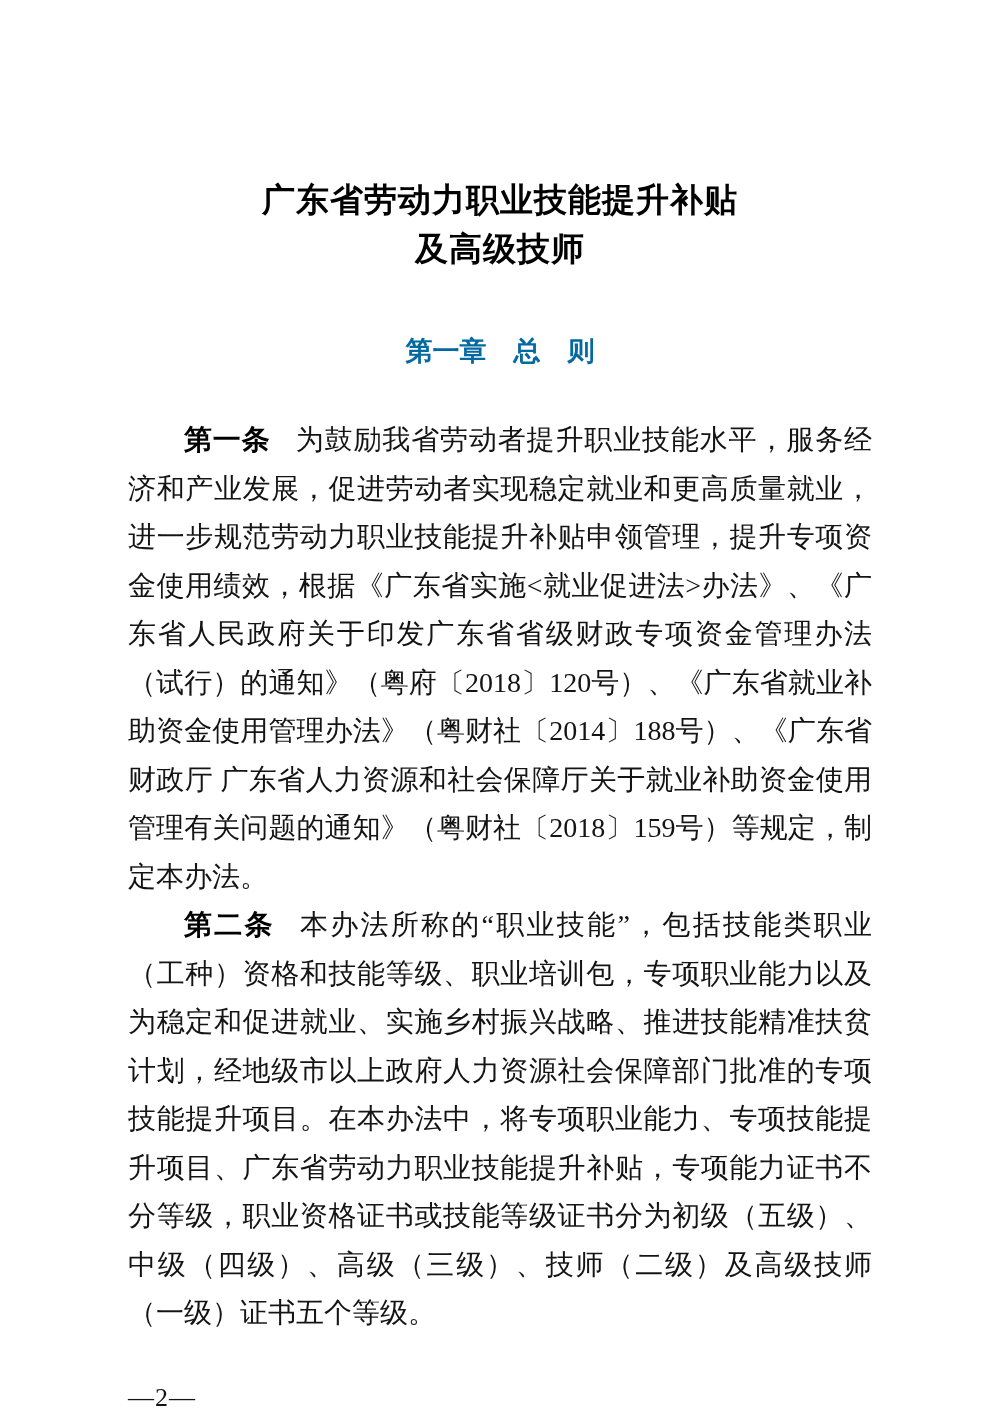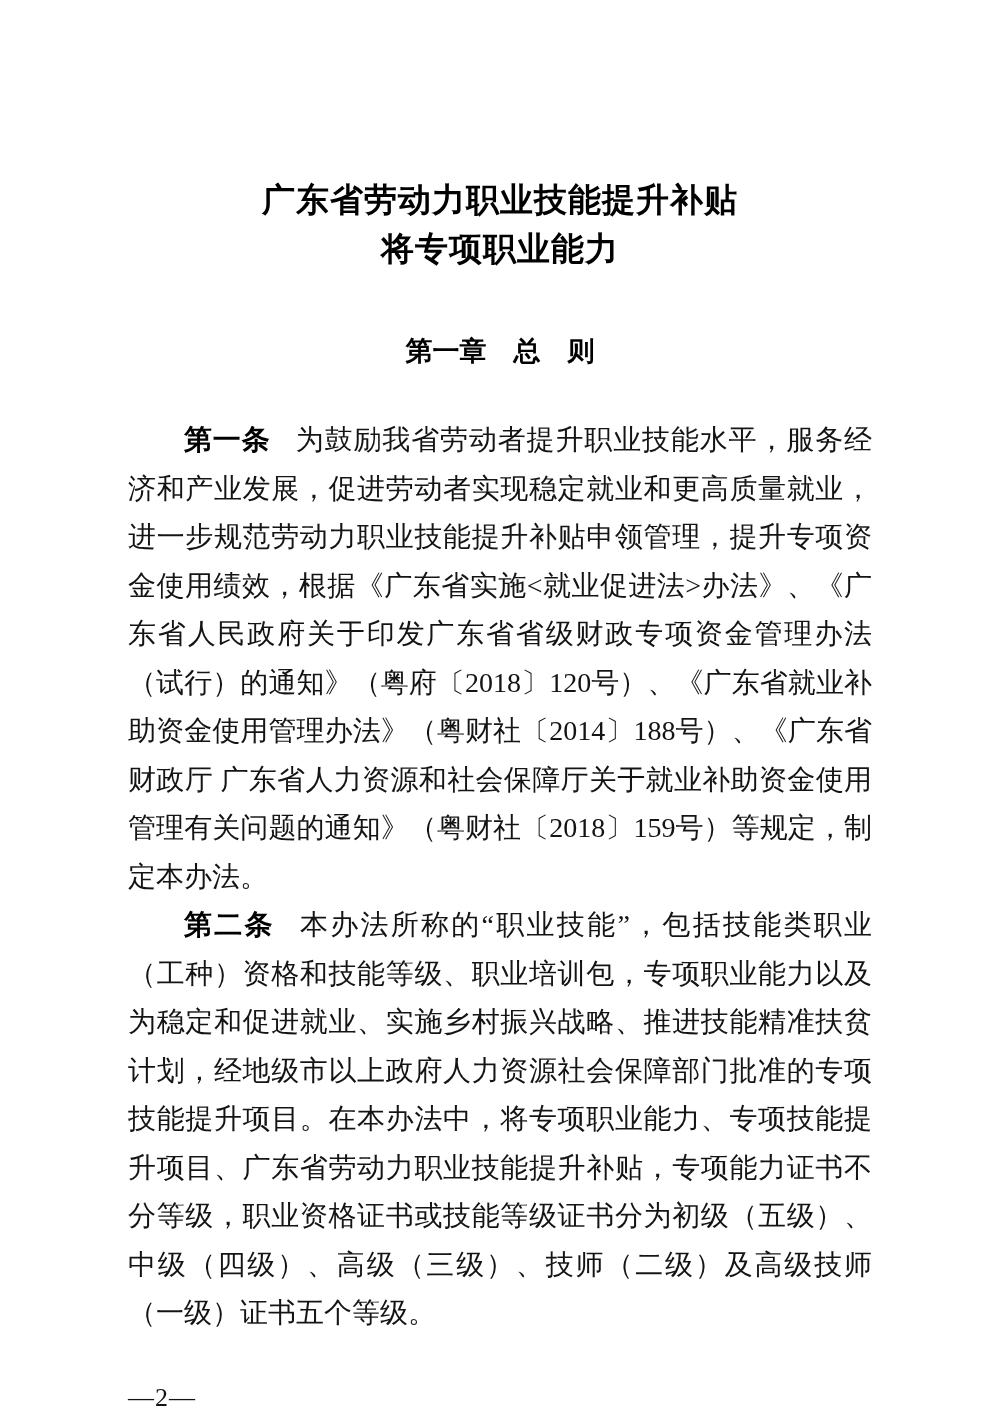--- a/index.html
+++ b/index.html
@@ -29,21 +29,21 @@
     color: #000000;
     letter-spacing: 1px;
   }
   .chapter-heading {
     margin: 54px 0 0 0;
     text-align: center;
     font-family: "Liberation Sans", "DejaVu Sans", sans-serif;
     font-weight: bold;
     font-size: 27px;
     line-height: 49px;
-    color: #000000;
+    color: #0369a1;
   }
   .doc-body {
     margin-top: 40px;
     font-size: 28px;
     line-height: 48.5px;
     text-align: justify;
     color: #141414;
   }
   p.article {
     margin: 0;
@@ -65,21 +65,21 @@
     letter-spacing: 1px;
   }
 </style>
 </head>
 <body>
 
 <div class="page">
 
   <div class="doc-title">
     <div>广东省劳动力职业技能提升补贴</div>
-    <div>将专项职业能力</div>
+    <div>及高级技师</div>
   </div>
 
   <div class="chapter-heading">第一章　总　则</div>
 
   <div class="doc-body">
     <p class="article"><span class="article-label">第一条</span><span>为鼓励我省劳动者提升职业技能水平，服务经济和产业发展，促进劳动者实现稳定就业和更高质量就业，进一步规范劳动力职业技能提升补贴申领管理，提升专项资金使用绩效，根据《广东省实施&lt;就业促进法&gt;办法》、《广东省人民政府关于印发广东省省级财政专项资金管理办法（试行）的通知》（粤府〔2018〕120号）、《广东省就业补助资金使用管理办法》（粤财社〔2014〕188号）、《广东省财政厅 广东省人力资源和社会保障厅关于就业补助资金使用管理有关问题的通知》（粤财社〔2018〕159号）等规定，制定本办法。</span></p>
     <p class="article"><span class="article-label">第二条</span><span>本办法所称的“职业技能”，包括技能类职业（工种）资格和技能等级、职业培训包，专项职业能力以及为稳定和促进就业、实施乡村振兴战略、推进技能精准扶贫计划，经地级市以上政府人力资源社会保障部门批准的专项技能提升项目。在本办法中，将专项职业能力、专项技能提升项目、广东省劳动力职业技能提升补贴，专项能力证书不分等级，职业资格证书或技能等级证书分为初级（五级）、中级（四级）、高级（三级）、技师（二级）及高级技师（一级）证书五个等级。</span></p>
   </div>
 
   <div class="page-number">—2—</div>

